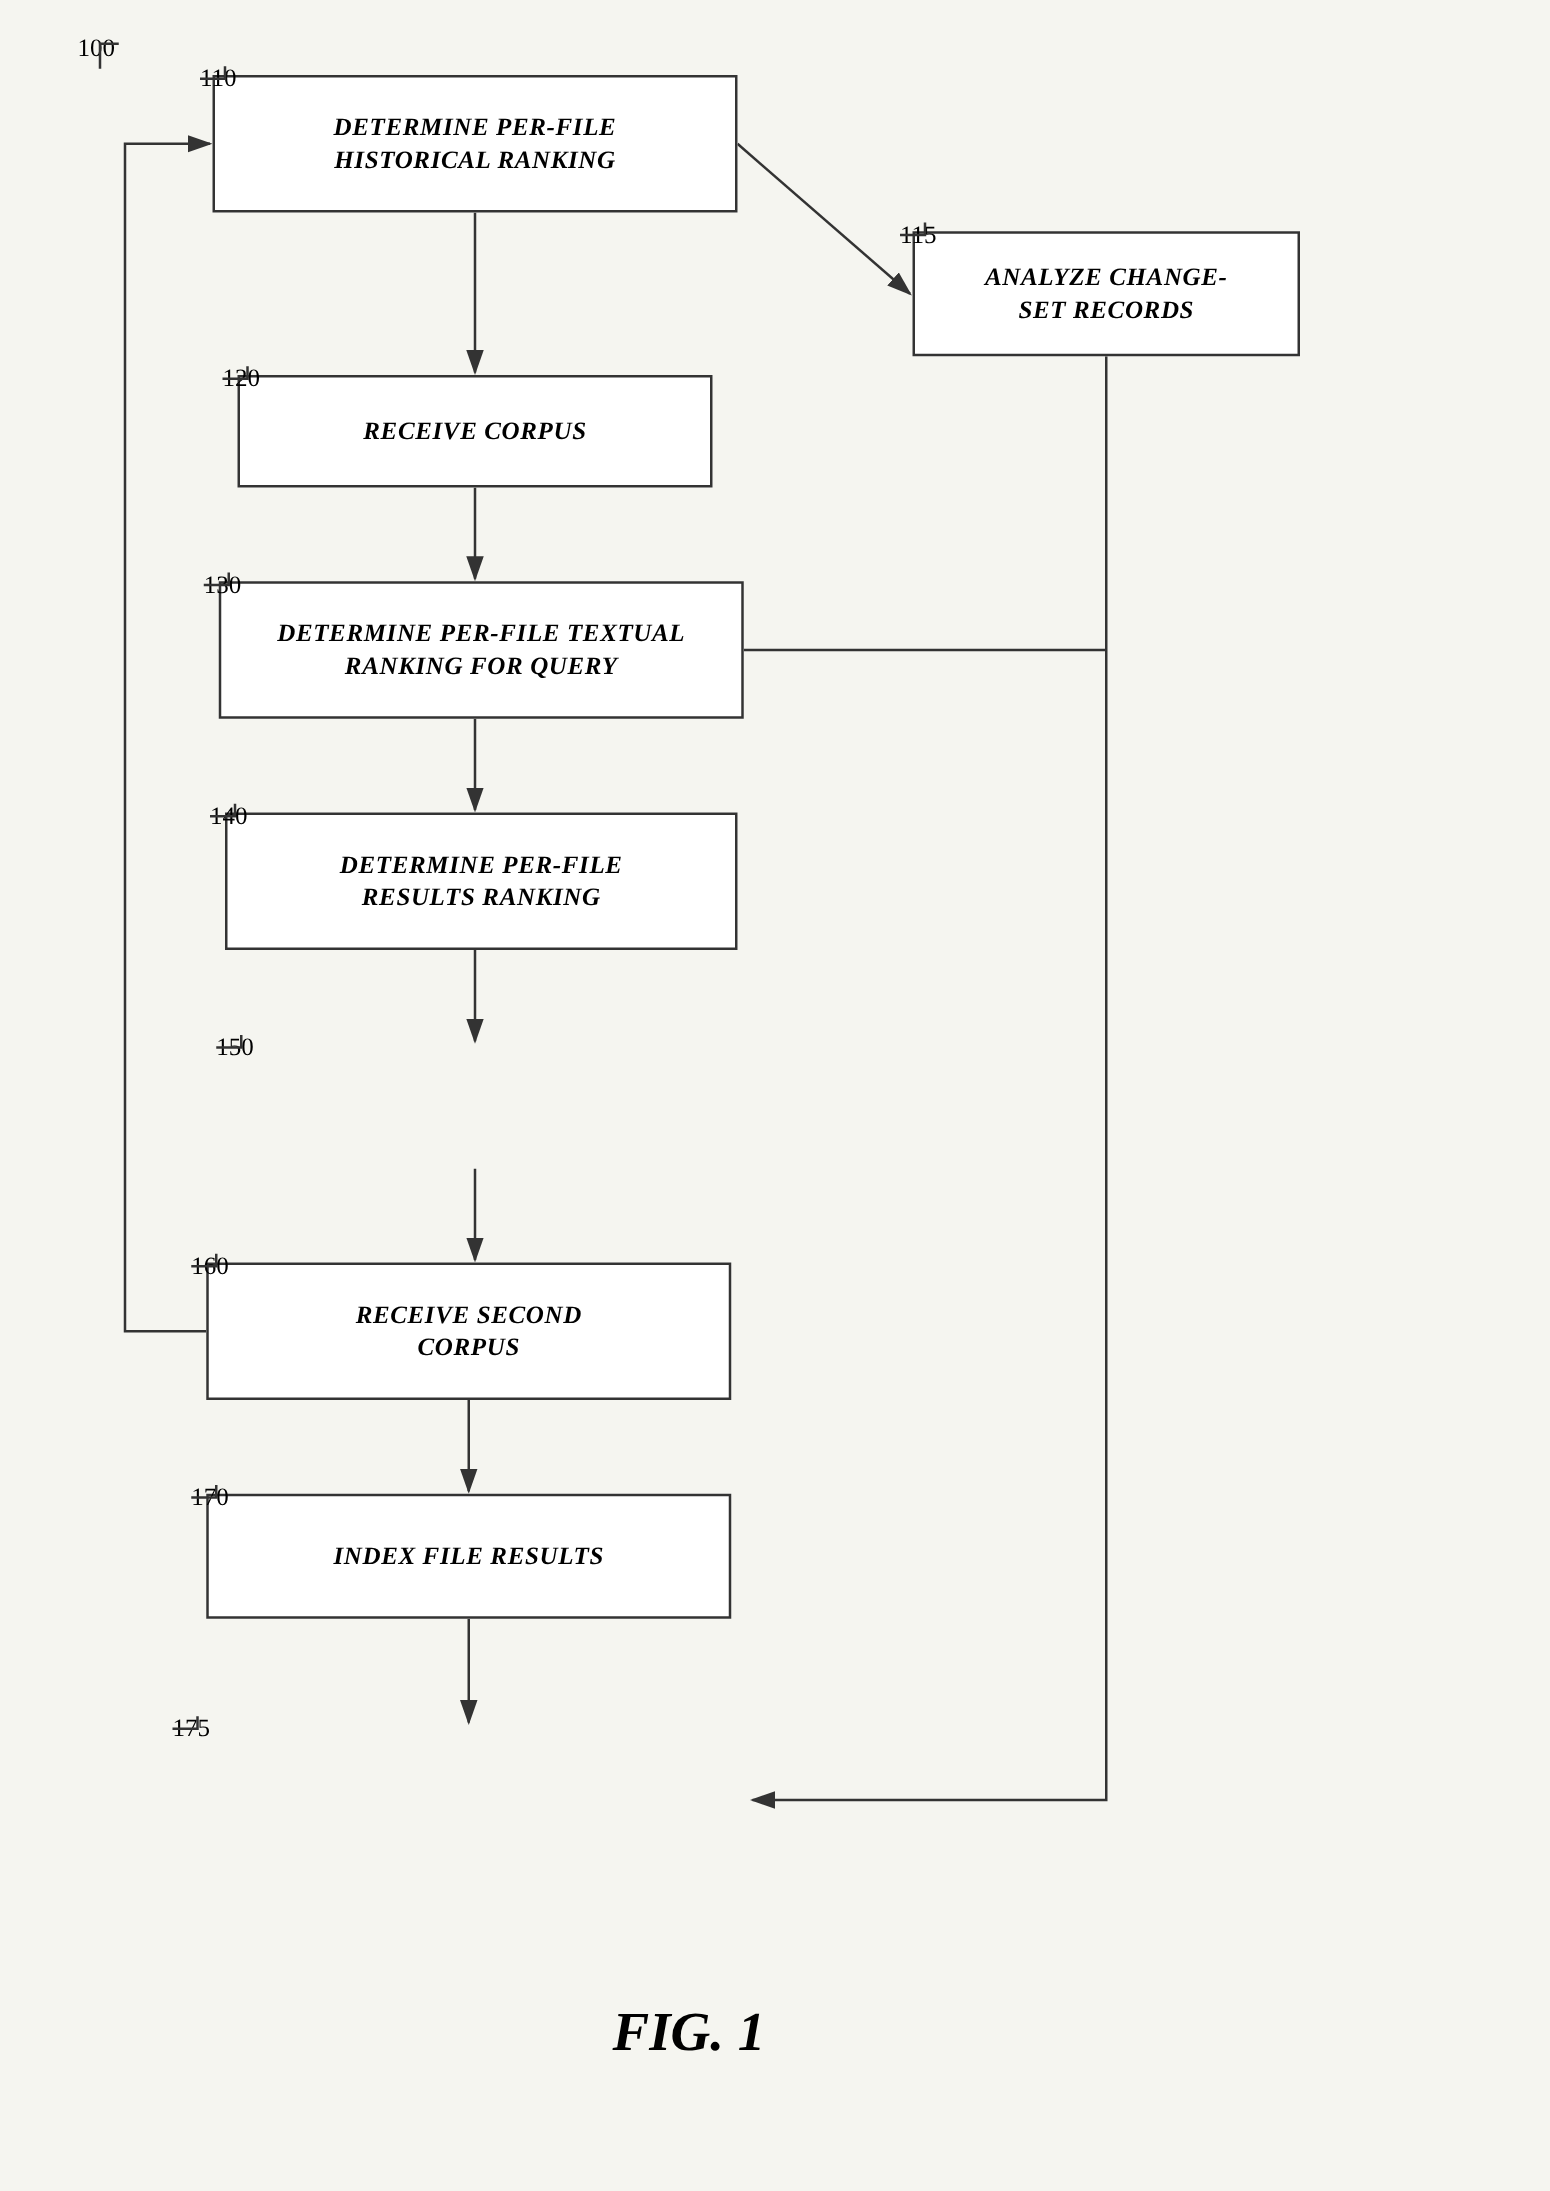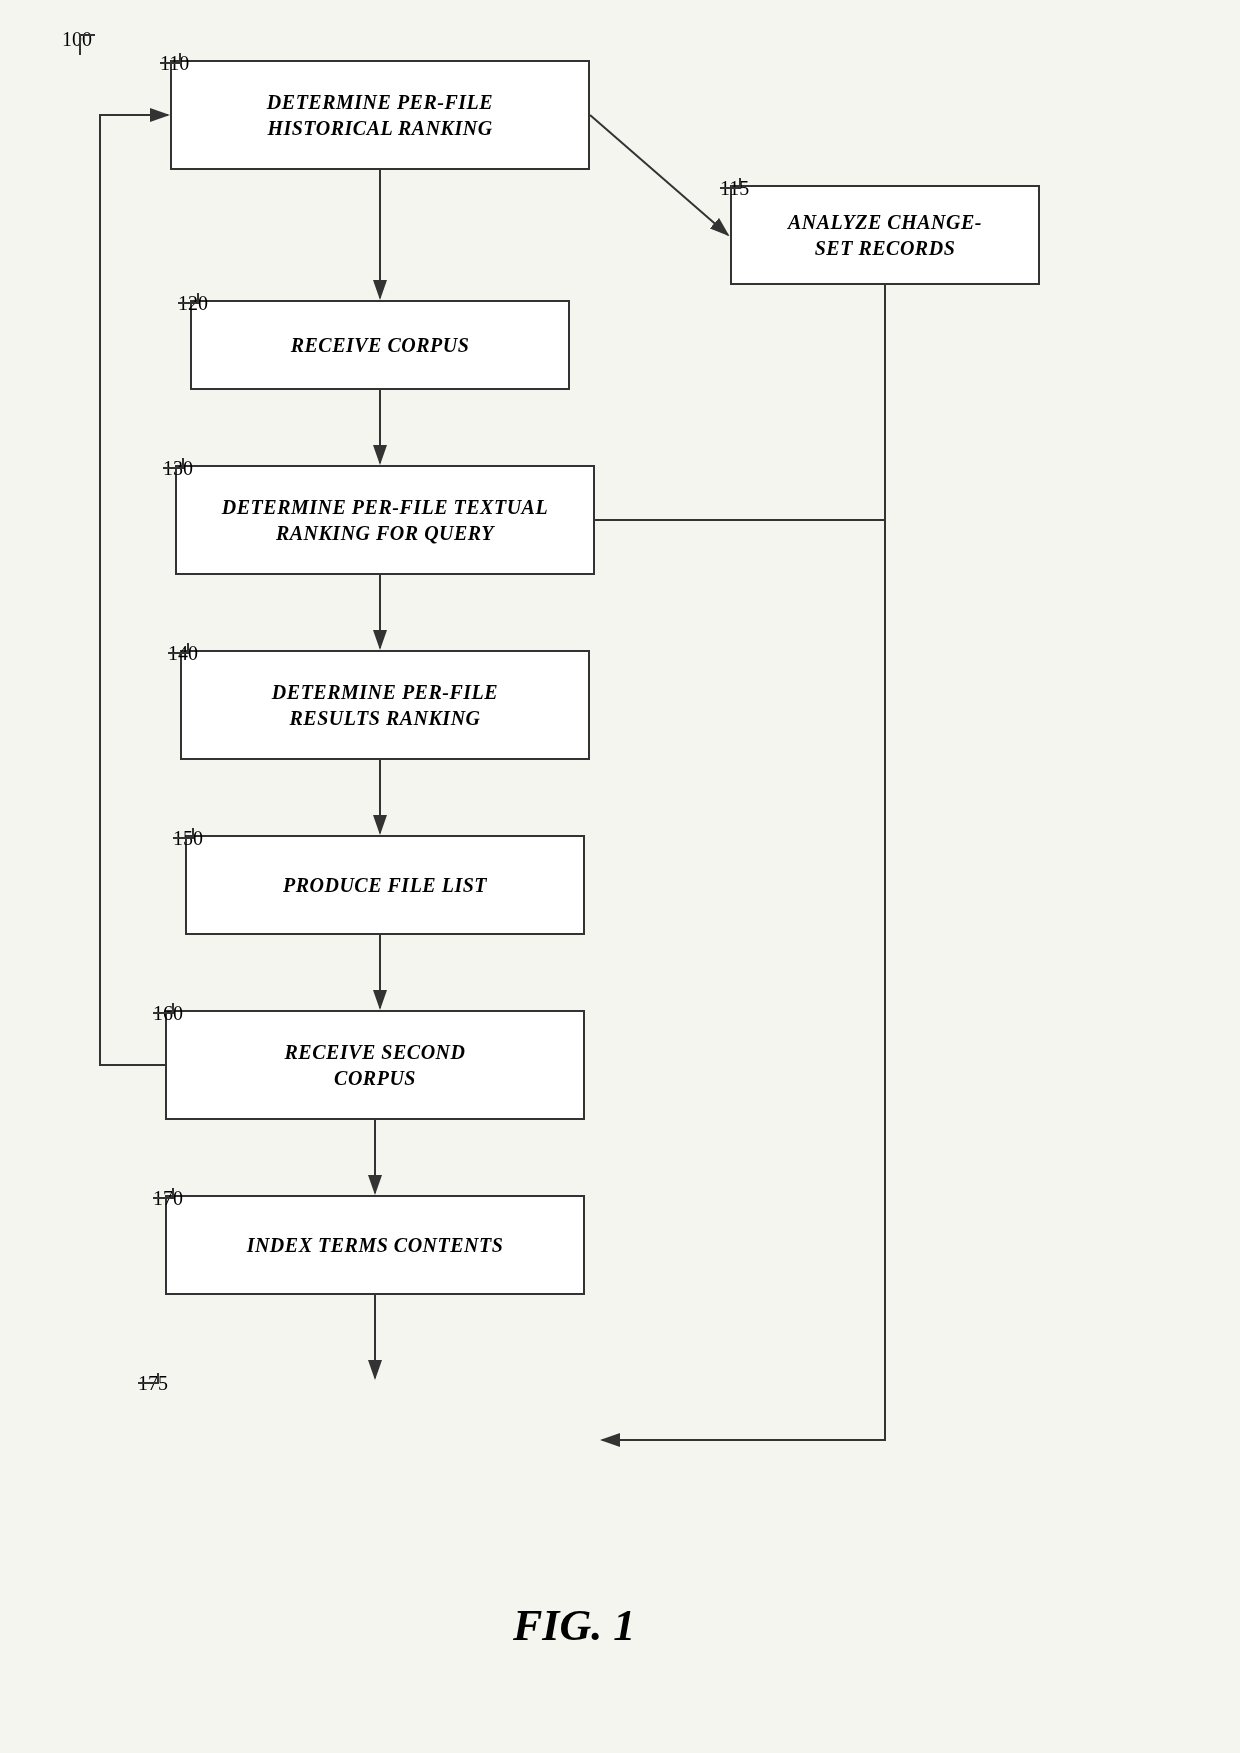--- a/index.html
+++ b/index.html
@@ -131,54 +131,51 @@
   <div class="box" style="left:180px; top:650px; width:410px; height:110px;">
     <span>DETERMINE PER-FILE<br>RESULTS RANKING</span>
   </div>
   <div class="label" style="left:168px; top:642px;">
     <span>140</span>
   </div>
   <svg style="position:absolute;top:638px;left:163px;width:30px;height:18px;pointer-events:none;">
     <path d="M 25 5 L 25 15 L 5 15" fill="none" stroke="#333" stroke-width="2"></path>
   </svg>
 
-  <div class="box" style="left:185px; top:835px; width:400px; height:100px;">
-    <span>PRODUCE FILE LIST</span>
-  </div>
   <div class="label" style="left:173px; top:827px;">
     <span>150</span>
   </div>
   <svg style="position:absolute;top:823px;left:168px;width:30px;height:18px;pointer-events:none;">
     <path d="M 25 5 L 25 15 L 5 15" fill="none" stroke="#333" stroke-width="2"></path>
   </svg>
 
   <div class="box" style="left:165px; top:1010px; width:420px; height:110px;font-style:italic;">
     <span>RECEIVE SECOND<br>CORPUS</span>
   </div>
   <div class="label" style="left:153px; top:1002px;">
     <span>160</span>
   </div>
   <svg style="position:absolute;top:998px;left:148px;width:30px;height:18px;pointer-events:none;">
     <path d="M 25 5 L 25 15 L 5 15" fill="none" stroke="#333" stroke-width="2"></path>
   </svg>
 
   <div class="box" style="left:165px; top:1195px; width:420px; height:100px;">
-    <span>INDEX TERMS CONTENTS</span>
+    <span>INDEX FILE RESULTS</span>
   </div>
   <div class="label" style="left:153px; top:1187px;">
     <span>170</span>
   </div>
   <svg style="position:absolute;top:1183px;left:148px;width:30px;height:18px;pointer-events:none;">
     <path d="M 25 5 L 25 15 L 5 15" fill="none" stroke="#333" stroke-width="2"></path>
   </svg>
 
   <div class="label" style="left:138px; top:1372px;">
     <span>175</span>
   </div>
   <svg style="position:absolute;top:1368px;left:133px;width:30px;height:18px;pointer-events:none;">
     <path d="M 25 5 L 25 15 L 5 15" fill="none" stroke="#333" stroke-width="2"></path>
   </svg>
 
-  <div class="fig-caption" style="left:490px; top:1600px;margin-left:23px;">
+  <div class="fig-caption" style="left:490px; top:1600px;">
     <span>FIG. 1</span>
   </div>
 
 </div>
 
 </body></html>

